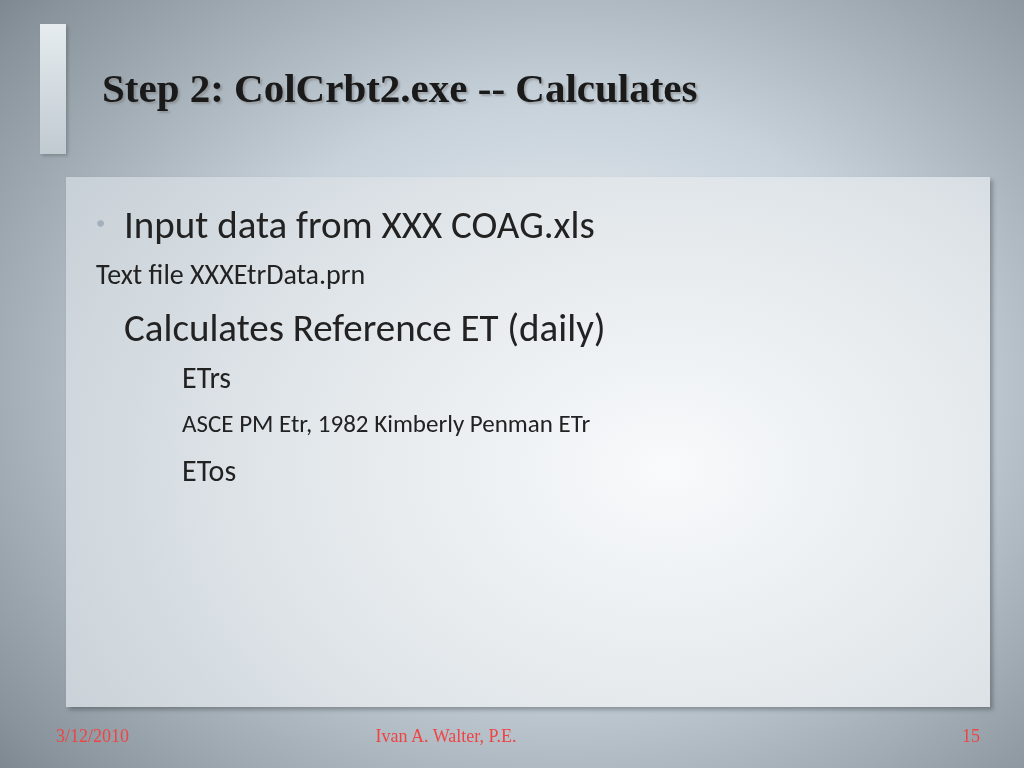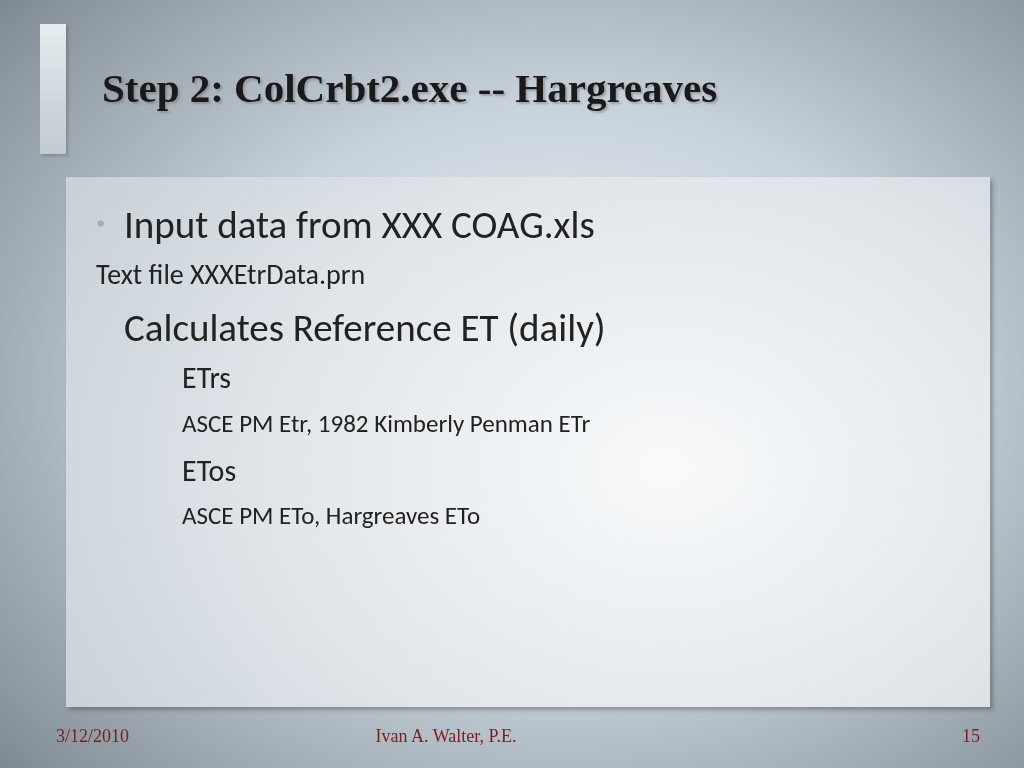--- a/index.html
+++ b/index.html
@@ -85,49 +85,48 @@
     top: 6px;
   }
   .footer {
     position: absolute;
     left: 0;
     bottom: 18px;
     width: 1024px;
     height: 24px;
     font-family: "Times New Roman", Times, serif;
     font-size: 18px;
-    color: #7f1d1d;
+    color: #ef4444;
   }
   .footer-date { position: absolute; left: 56px; }
   .footer-author { position: absolute; left: 0; width: 892px; text-align: center; }
   .footer-page { position: absolute; right: 44px; text-align: center; }
 </style>
 </head>
 <body>
 
 <div class="accent-bar"></div>
 
-<div class="title">Step 2:  ColCrbt2.exe   --  Hargreaves</div>
+<div class="title">Step 2:  ColCrbt2.exe   --  Calculates</div>
 
 <div class="content-panel">
 
   <div class="first-row">
     <span class="bullet-marker">🞄</span>
     <div class="lvl1">Input data from XXX COAG.xls</div>
   </div>
 
   <div class="lvl2">Text file   XXXEtrData.prn</div>
 
   <div class="lvl1">Calculates Reference ET  (daily)</div>
 
   <div class="lvl2b">ETrs</div>
   <div class="lvl3">ASCE PM Etr, 1982 Kimberly Penman ETr</div>
 
   <div class="lvl2b">ETos</div>
-  <div class="lvl3">ASCE PM ETo, Hargreaves ETo</div>
 
 </div>
 
 <div class="footer">
   <span class="footer-date">3/12/2010</span>
   <span class="footer-author">Ivan A. Walter, P.E.</span>
   <span class="footer-page">15</span>
 </div>
 
 </body></html>

